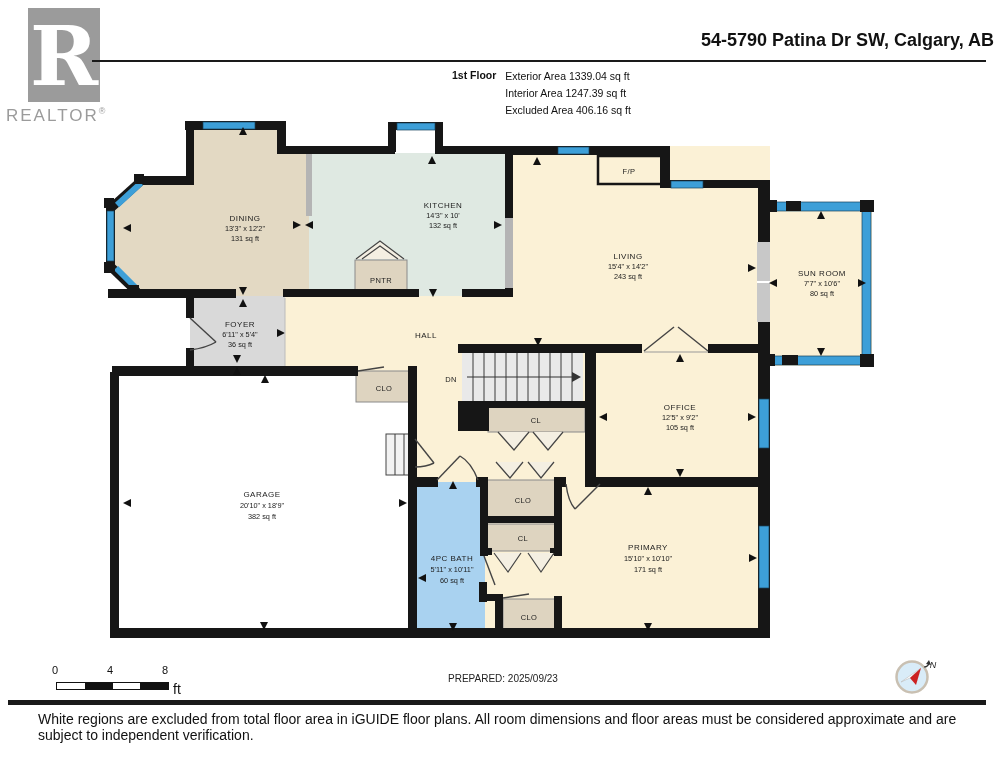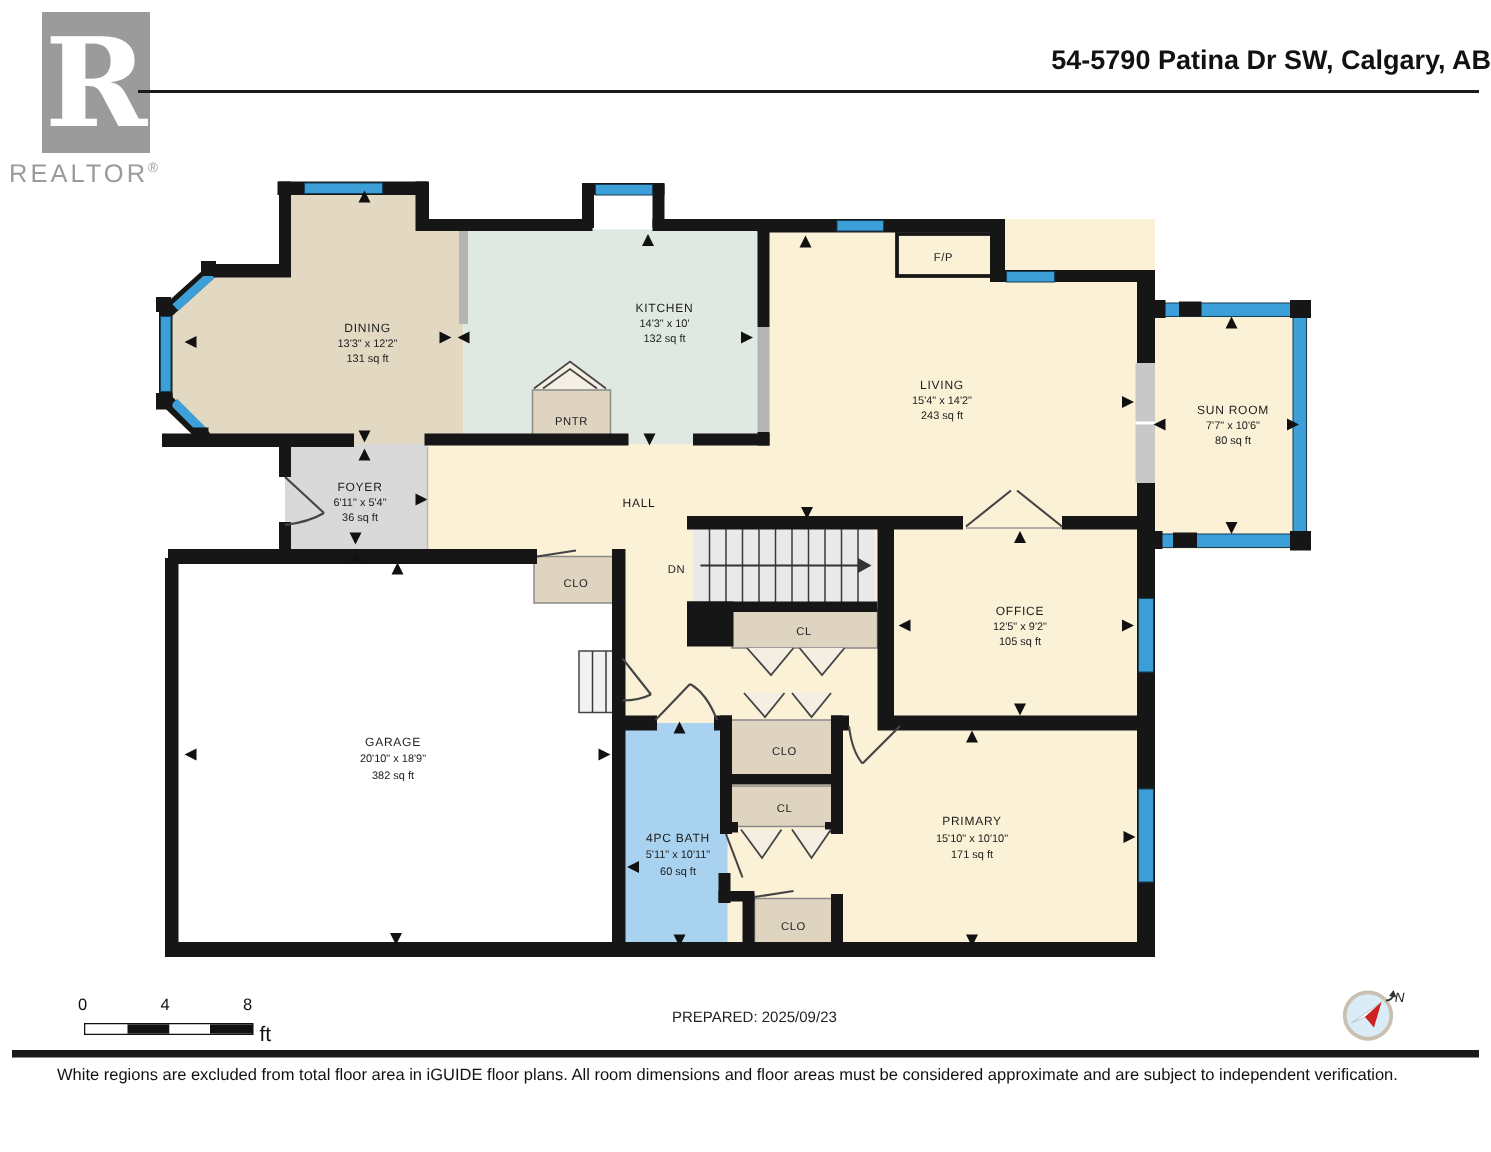--- a/index.html
+++ b/index.html
@@ -18,21 +18,21 @@
   #floor-label{font-weight:bold;padding-top:1px;}
   .area-line{line-height:17px;}
   
   .scale-num{position:absolute;top:664px;font-size:11px;color:#111;}
   #scale-bar{position:absolute;left:56px;top:682px;width:111px;height:6px;border:1px solid #111;
              display:flex;}
   #scale-bar div{height:100%;flex:1;}
   #scale-ft{position:absolute;left:173px;top:681px;font-size:14px;color:#111;}
   #prepared{position:absolute;left:448px;top:673px;font-size:10px;color:#222;}
   #footer-bar{position:absolute;left:8px;right:8px;top:700px;height:5px;background:#1a1a1a;}
-  #disclaimer{position:absolute;left:38px;top:711px;right:20px;font-size:11px;color:#111;}
+  #disclaimer{position:absolute;left:38px;top:711px;right:20px;font-size:14px;color:#111;}
   #compass{position:absolute;left:893px;top:655px;}
   
   text{font-family:"Liberation Sans",sans-serif;fill:#1c1c1c;}
   .rname{font-size:8px;letter-spacing:.5px;}
   .rdims{font-size:7.3px;}
   .rsmall{font-size:7.5px;letter-spacing:.4px;}
   .wall{fill:#161616;}
   .win{fill:var(--window,#3d9fd8);stroke:#17425c;stroke-width:.7;}
   .closet{fill:var(--closet,#ded4c0);stroke:#8a8a8a;stroke-width:1;}
   .door{stroke:#444;stroke-width:1.4;fill:none;}
@@ -44,20 +44,28 @@
 <body>
 
 <div id="page">
 
   <div id="logo-box">
     <span>R</span>
   </div>
   <div id="logo-word"><span>REALTOR</span><sup>®</sup></div>
   <div id="plan-title">54-5790 Patina Dr SW, Calgary, AB</div>
   <div id="title-rule"></div>
+  <div id="floor-info">
+    <div id="floor-label">1st Floor</div>
+    <div>
+      <div class="area-line">Exterior Area 1339.04 sq ft</div>
+      <div class="area-line">Interior Area 1247.39 sq ft</div>
+      <div class="area-line">Excluded Area 406.16 sq ft</div>
+    </div>
+  </div>
 
   <svg width="994" height="768" viewBox="0 0 994 768" style="position:absolute;left:0;top:0;">
 
     <g>
       <rect x="285" y="296" width="485" height="340" fill="var(--cream)"></rect>
       <rect x="505" y="146" width="265" height="206" fill="var(--cream)"></rect>
       <rect x="768" y="204" width="104" height="162" fill="var(--cream)"></rect>
       <polygon points="190,126 281,126 281,151 309,151 309,296 135,296 112,268 112,206 140,180 190,180" fill="var(--dining)"></polygon>
       <rect x="309" y="151" width="198" height="145" fill="var(--kitchen)"></rect>
       <rect x="190" y="296" width="95" height="74" fill="var(--foyer)"></rect>

